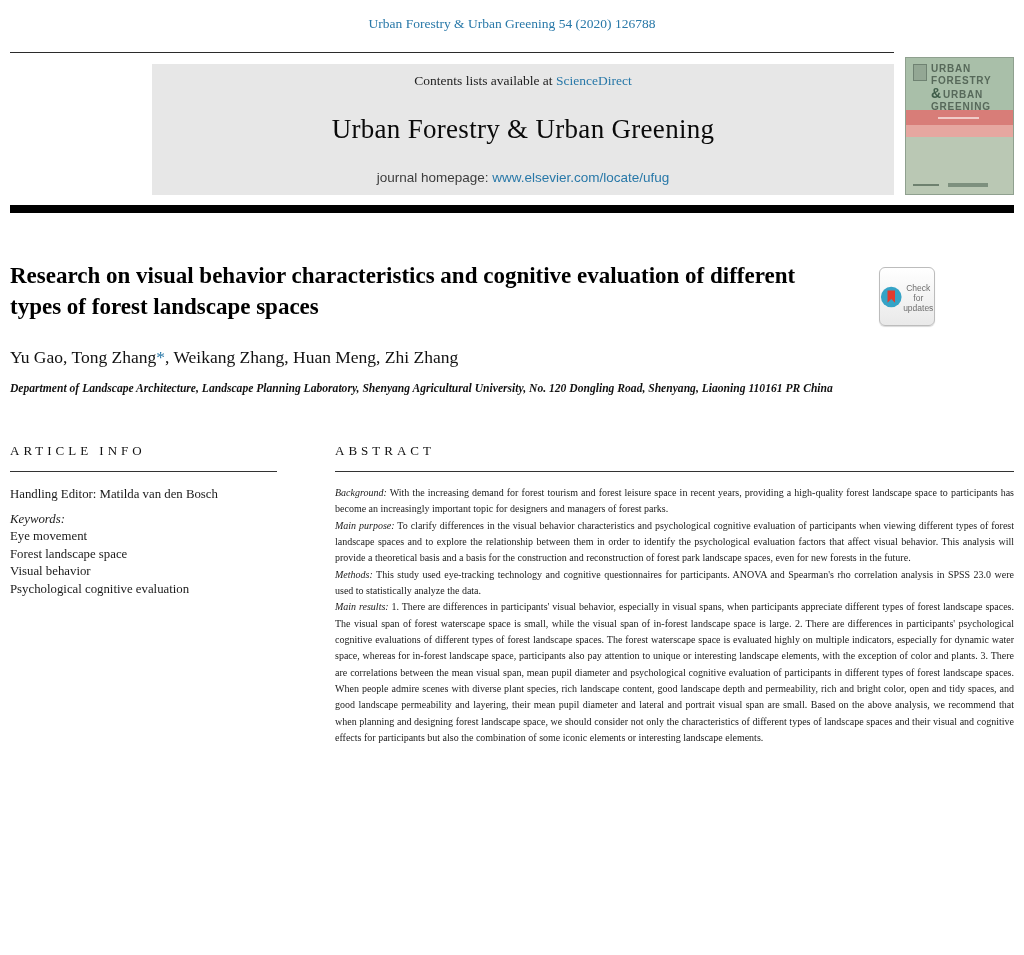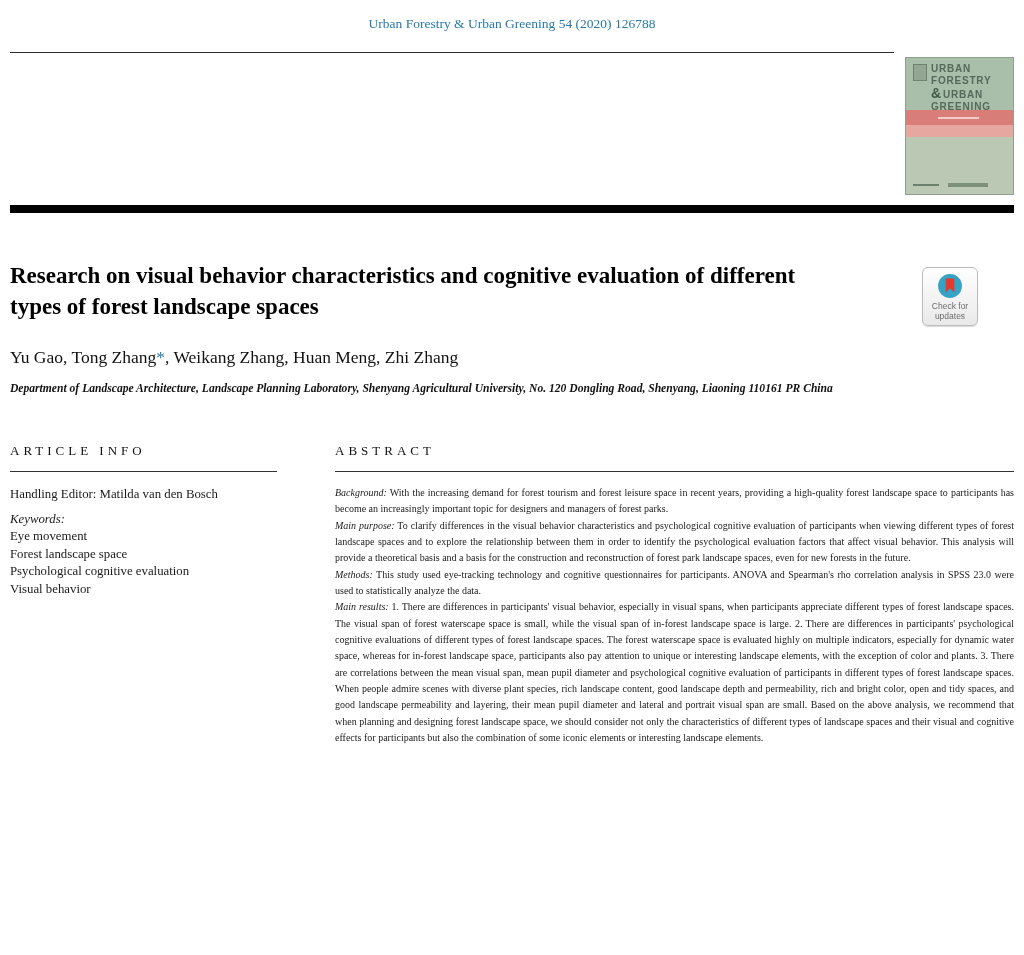--- a/index.html
+++ b/index.html
@@ -45,23 +45,23 @@
   .black-bar{position:absolute;left:10px;top:205px;width:1004px;height:8px;background:#000;}
 
   
   .art-title{position:absolute;left:10px;top:260px;width:830px;
              font-size:23px;line-height:31px;color:#000;}
   .authors{position:absolute;left:10px;top:347px;font-size:17.5px;color:#111;}
   .authors .star{color:#2878a8;cursor:pointer;}
   .affiliation{position:absolute;left:10px;top:382px;font-style:italic;font-size:11.6px;color:#111;font-weight:bold;}
 
   
-  .badge{position:absolute;left:922px;top:267px;width:54px;height:57px;border:1px solid #bcbcbc;
+  .badge{position:absolute;left:879px;top:267px;width:54px;height:57px;border:1px solid #bcbcbc;
          border-radius:6px;background:linear-gradient(180deg,#ffffff,#e9e9e9);
-         display:flex;flex-direction:column;align-items:center;justify-content:center;
+         display:flex;align-items:center;justify-content:center;
          cursor:pointer;box-shadow:0 1px 1px rgba(0,0,0,0.15);}
   .badge-text{font-family:"Liberation Sans",sans-serif;font-size:8.5px;line-height:10px;
               color:#6e6e6e;text-align:center;margin-top:2px;}
 
   
   .section-head{font-size:13px;letter-spacing:4px;color:#111;}
   .head-rule{height:1px;background:#333;margin-top:12px;}
 
   .info-col{position:absolute;left:10px;top:443px;width:267px;}
   .info-col .head-rule{width:267px;}
@@ -77,20 +77,29 @@
 </style>
 </head>
 <body>
 
 <div class="page">
 
   <div class="citation">Urban Forestry &amp; Urban Greening 54 (2020) 126788</div>
   <div class="rule-top"></div>
 
 
+  <div class="masthead-box">
+    <div class="contents-line">
+      <span>Contents lists available at </span><span class="link">ScienceDirect</span>
+    </div>
+    <div class="journal-title">Urban Forestry &amp; Urban Greening</div>
+    <div class="homepage-line">
+      <span>journal homepage: </span><span class="link">www.elsevier.com/locate/ufug</span>
+    </div>
+  </div>
 
   <div class="cover">
     <div class="cover-logo"></div>
     <div class="cover-title">
       <div>URBAN</div>
       <div>FORESTRY</div>
       <div><span class="amp">&amp;</span><span>URBAN</span></div>
       <div>GREENING</div>
     </div>
     <div class="cover-photo">
@@ -122,22 +131,22 @@
   <div class="affiliation">Department of Landscape Architecture, Landscape Planning Laboratory, Shenyang Agricultural University, No. 120 Dongling Road, Shenyang, Liaoning 110161 PR China</div>
 
   <div class="info-col">
     <div class="section-head">ARTICLE INFO</div>
     <div class="head-rule"></div>
     <div class="editor-line">Handling Editor: Matilda van den Bosch</div>
     <div class="kw-label">Keywords:</div>
     <ul class="kw-list">
       <li>Eye movement</li>
       <li>Forest landscape space</li>
+      <li>Visual behavior</li>
       <li>Psychological cognitive evaluation</li>
-      <li>Visual behavior</li>
     </ul>
   </div>
 
   <div class="abs-col">
     <div class="section-head">ABSTRACT</div>
     <div class="head-rule"></div>
     <div class="abs-body">
       <p><span class="abs-label">Background:</span><span> With the increasing demand for forest tourism and forest leisure space in recent years, providing a high-quality forest landscape space to participants has become an increasingly important topic for designers and managers of forest parks.</span></p>
       <p><span class="abs-label">Main purpose:</span><span> To clarify differences in the visual behavior characteristics and psychological cognitive evaluation of participants when viewing different types of forest landscape spaces and to explore the relationship between them in order to identify the psychological evaluation factors that affect visual behavior. This analysis will provide a theoretical basis and a basis for the construction and reconstruction of forest park landscape spaces, even for new forests in the future.</span></p>
       <p><span class="abs-label">Methods:</span><span> This study used eye-tracking technology and cognitive questionnaires for participants. ANOVA and Spearman's rho correlation analysis in SPSS 23.0 were used to statistically analyze the data.</span></p>

